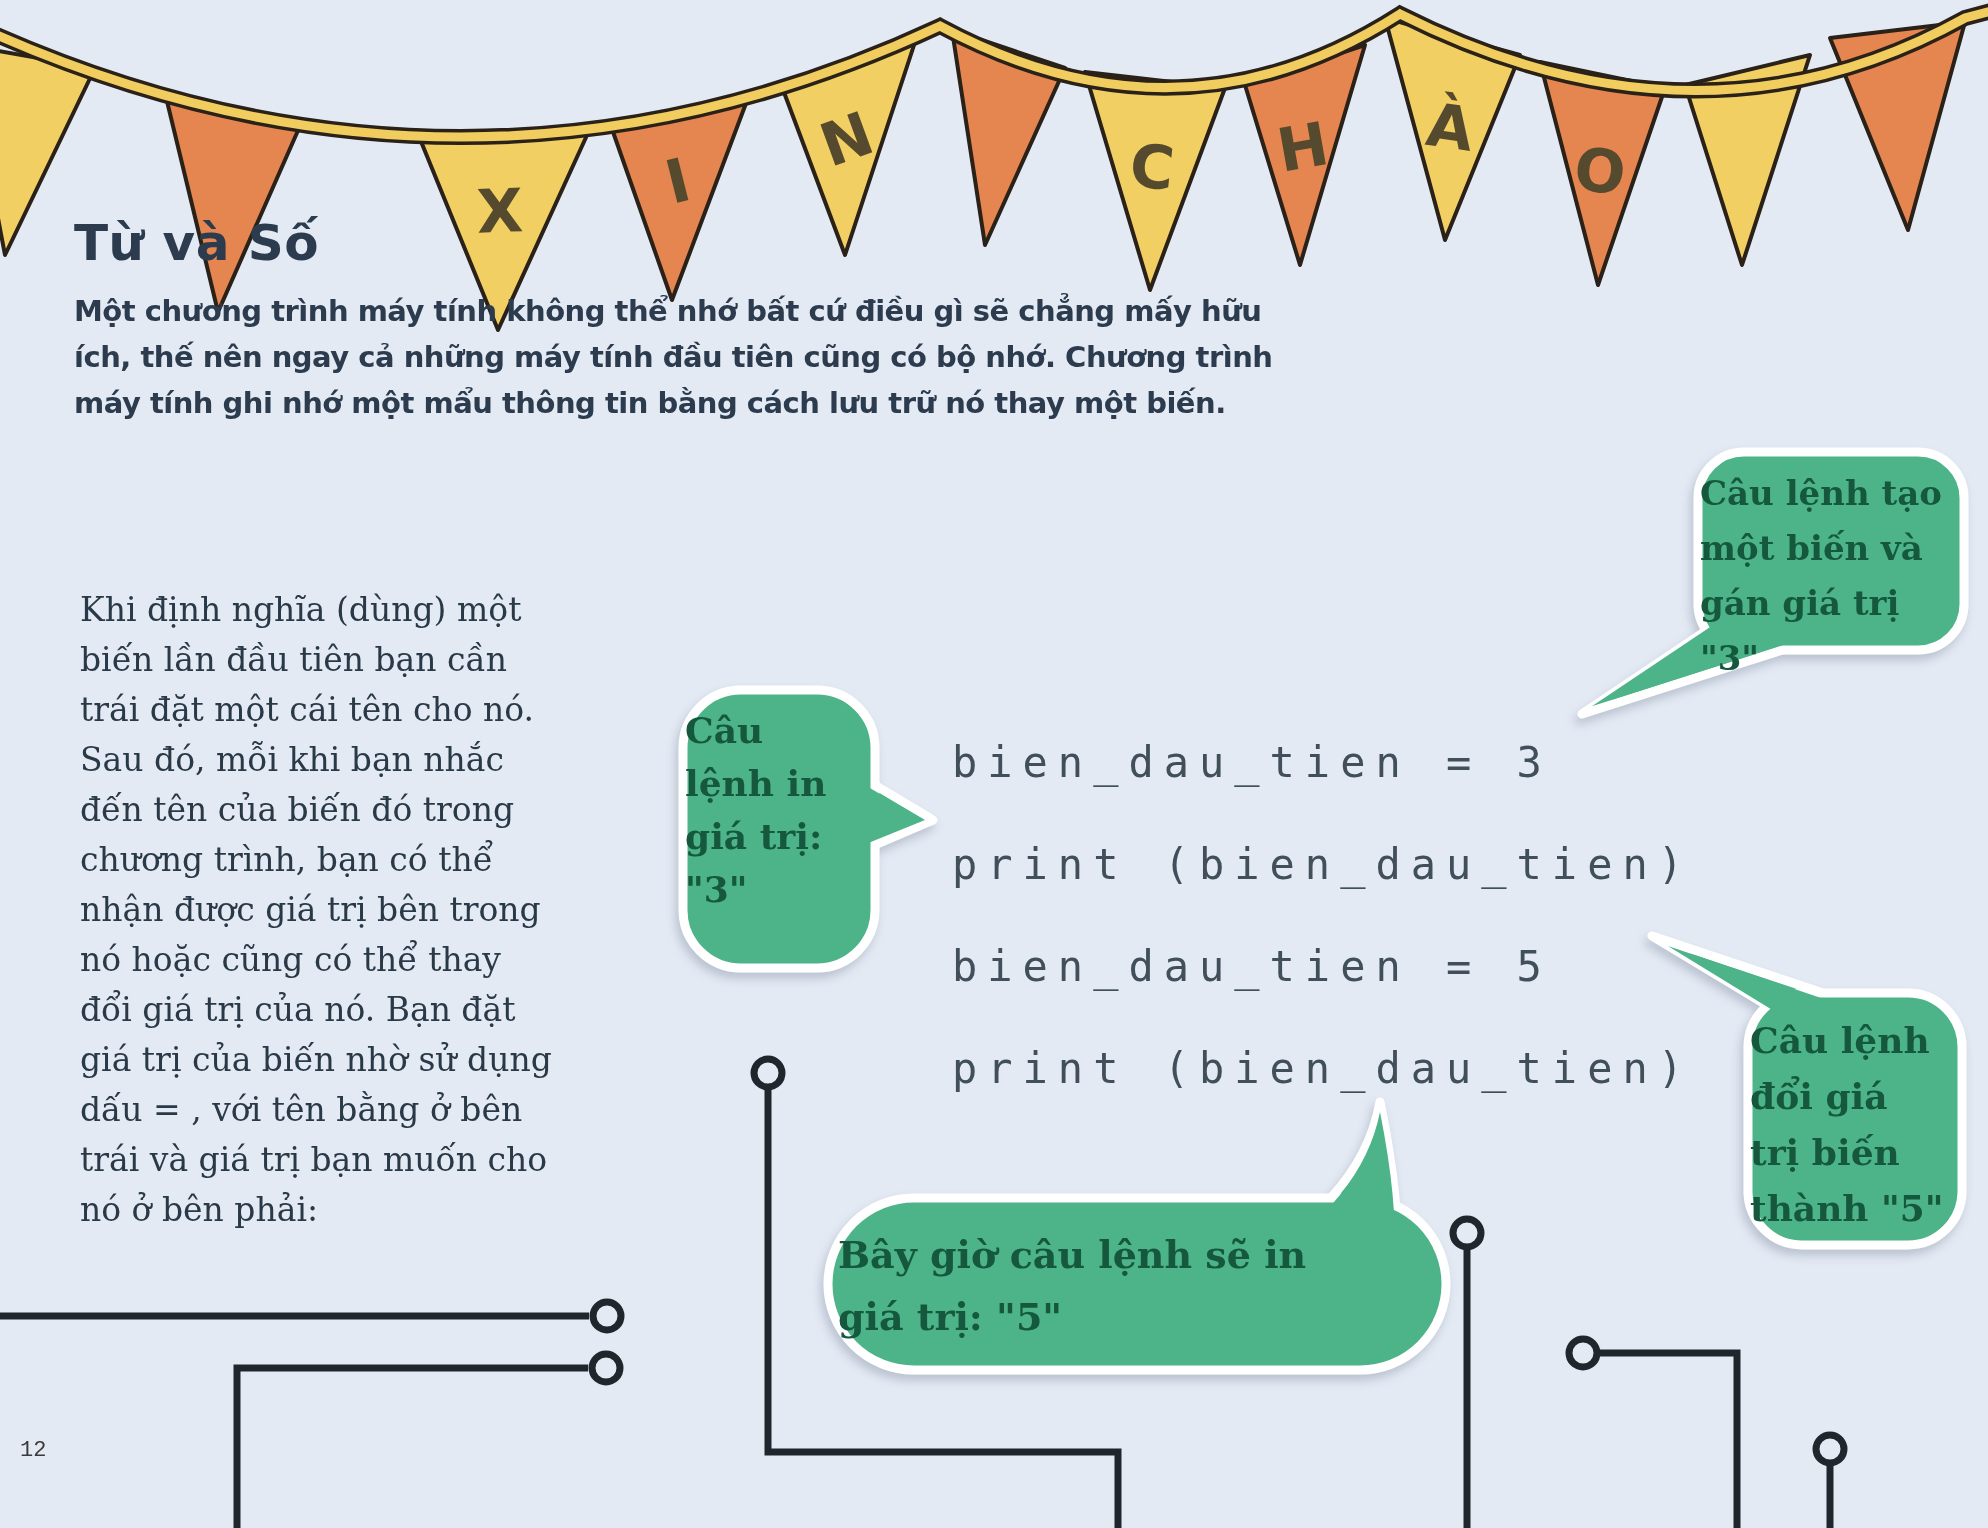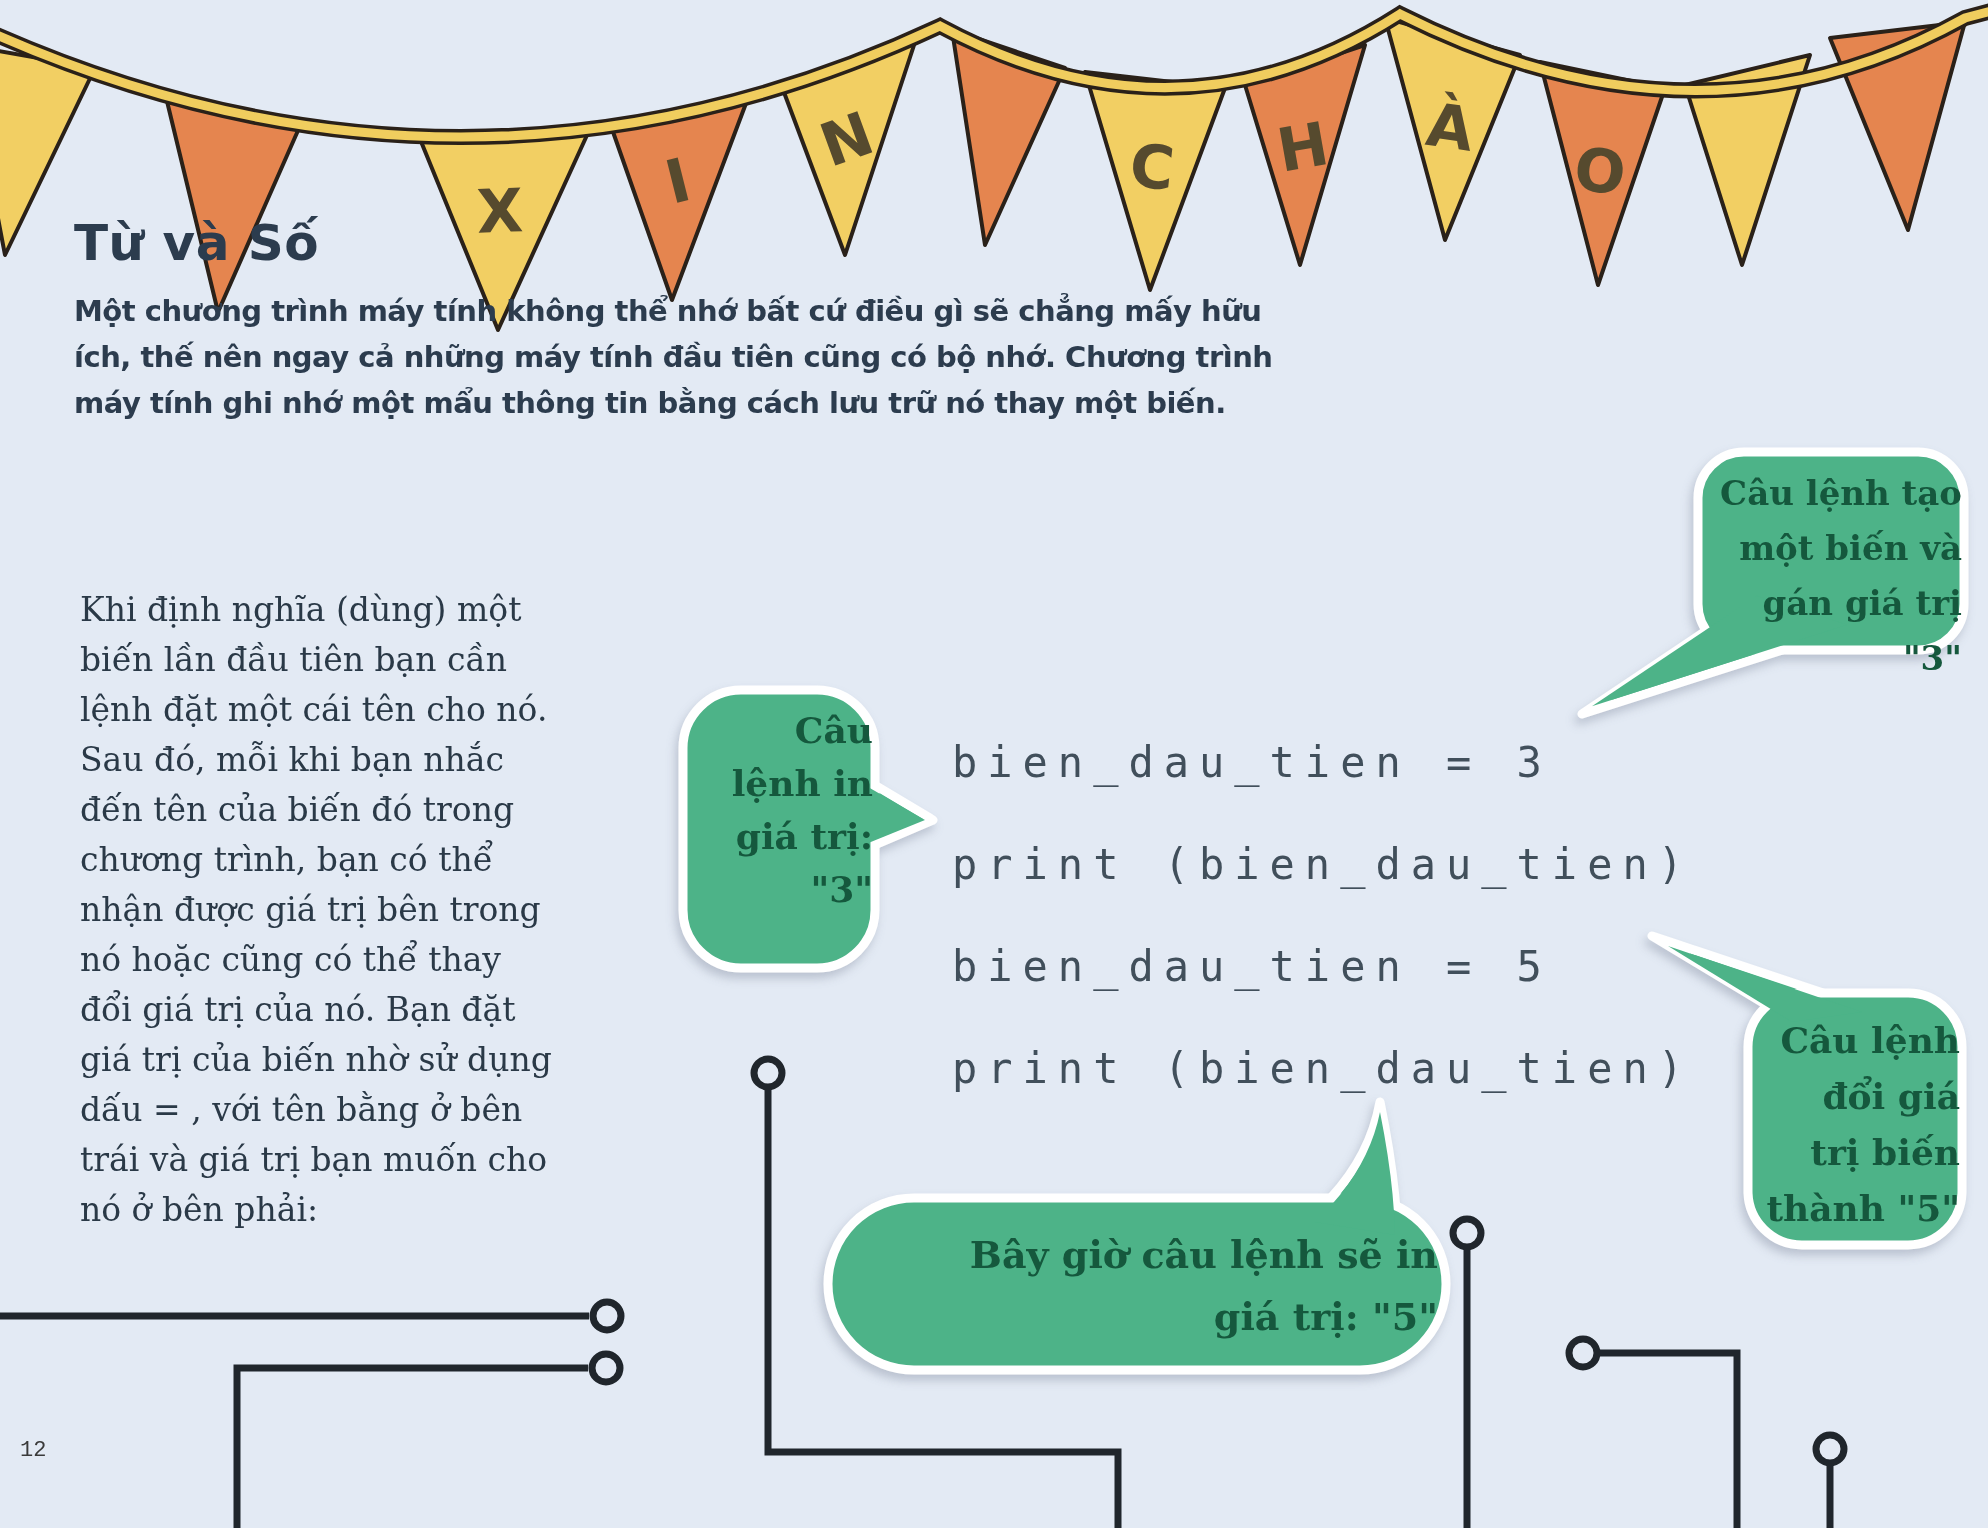--- a/index.html
+++ b/index.html
@@ -33,21 +33,21 @@
   .code-line{
     left:952px;
     font-family:"DejaVu Sans Mono",monospace;
     font-size:42px;color:#414f5b;letter-spacing:10px;
     white-space:nowrap;
     margin-top:36px;
   }
   .bubble-text{
     font-family:"DejaVu Serif",serif;
     font-weight:bold;color:#15583d;
-    text-align:right;
+    text-align:left;
   }
   .bt-create{left:1700px;top:466px;width:262px;font-size:34px;line-height:55px;}
   .bt-print3{left:685px;top:704px;width:188px;font-size:36px;line-height:53px;}
   .bt-print5{left:838px;top:1224px;width:600px;font-size:38px;line-height:62px;}
   .bt-change{left:1750px;top:1012px;width:210px;font-size:36px;line-height:56px;}
   .page-number{
     left:20px;top:1438px;font-size:22px;color:#3a3a3a;
     font-family:Liberation Mono, monospace;
   }
   .flag-letter{
@@ -144,21 +144,21 @@
 
   <div class="txt intro">
     <div>Một chương trình máy tính không thể nhớ bất cứ điều gì sẽ chẳng mấy hữu</div>
     <div>ích, thế nên ngay cả những máy tính đầu tiên cũng có bộ nhớ. Chương trình</div>
     <div>máy tính ghi nhớ một mẩu thông tin bằng cách lưu trữ nó thay một biến.</div>
   </div>
 
   <div class="txt article">
     <div>Khi định nghĩa (dùng) một</div>
     <div>biến lần đầu tiên bạn cần</div>
-    <div>lệnh đặt một cái tên cho nó.</div>
+    <div>trái đặt một cái tên cho nó.</div>
     <div>Sau đó, mỗi khi bạn nhắc</div>
     <div>đến tên của biến đó trong</div>
     <div>chương trình, bạn có thể</div>
     <div>nhận được giá trị bên trong</div>
     <div>nó hoặc cũng có thể thay</div>
     <div>đổi giá trị của nó. Bạn đặt</div>
     <div>giá trị của biến nhờ sử dụng</div>
     <div>dấu = , với tên bằng ở bên</div>
     <div>trái và giá trị bạn muốn cho</div>
     <div>nó ở bên phải:</div>

